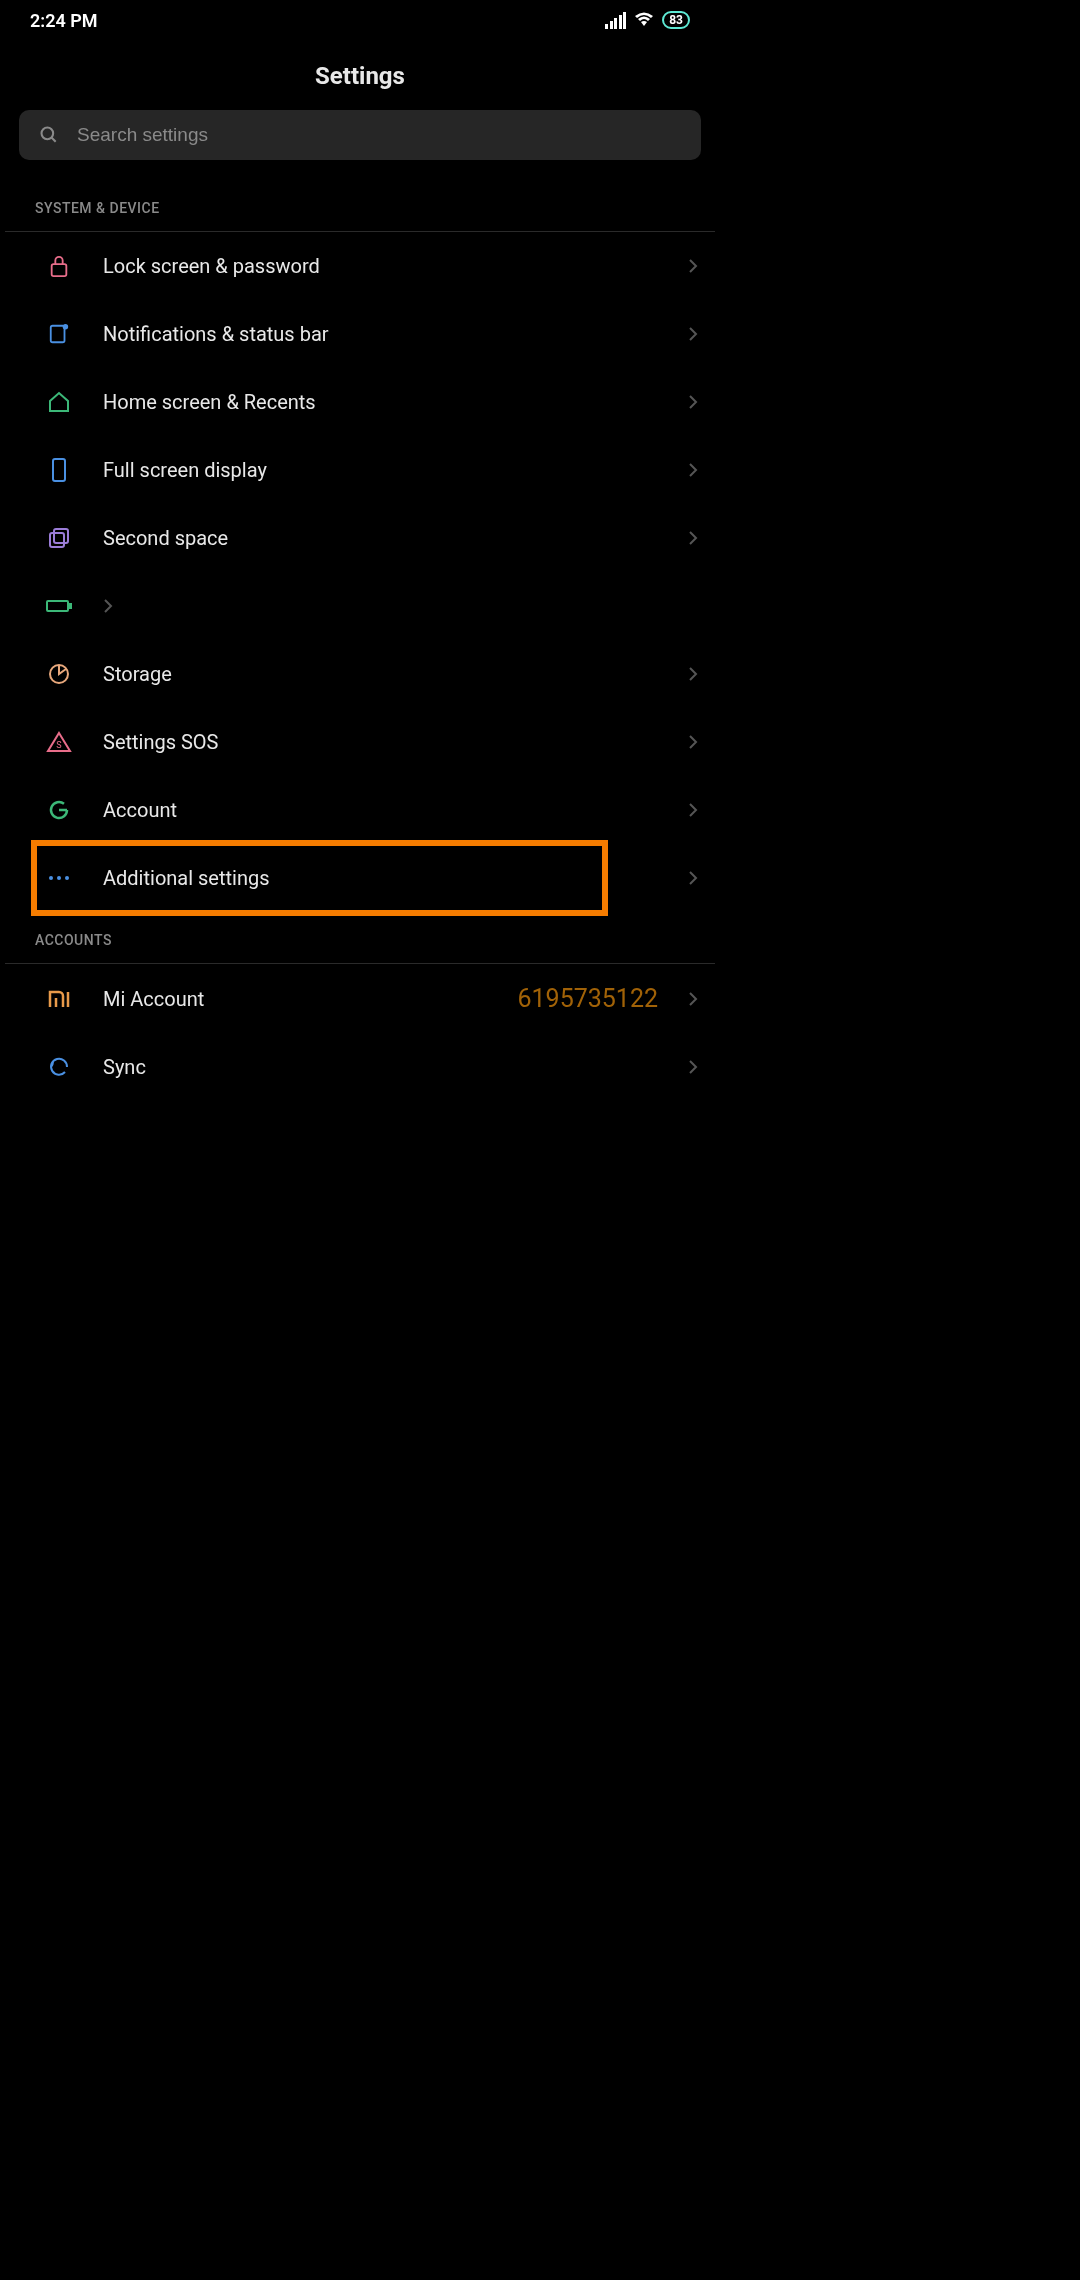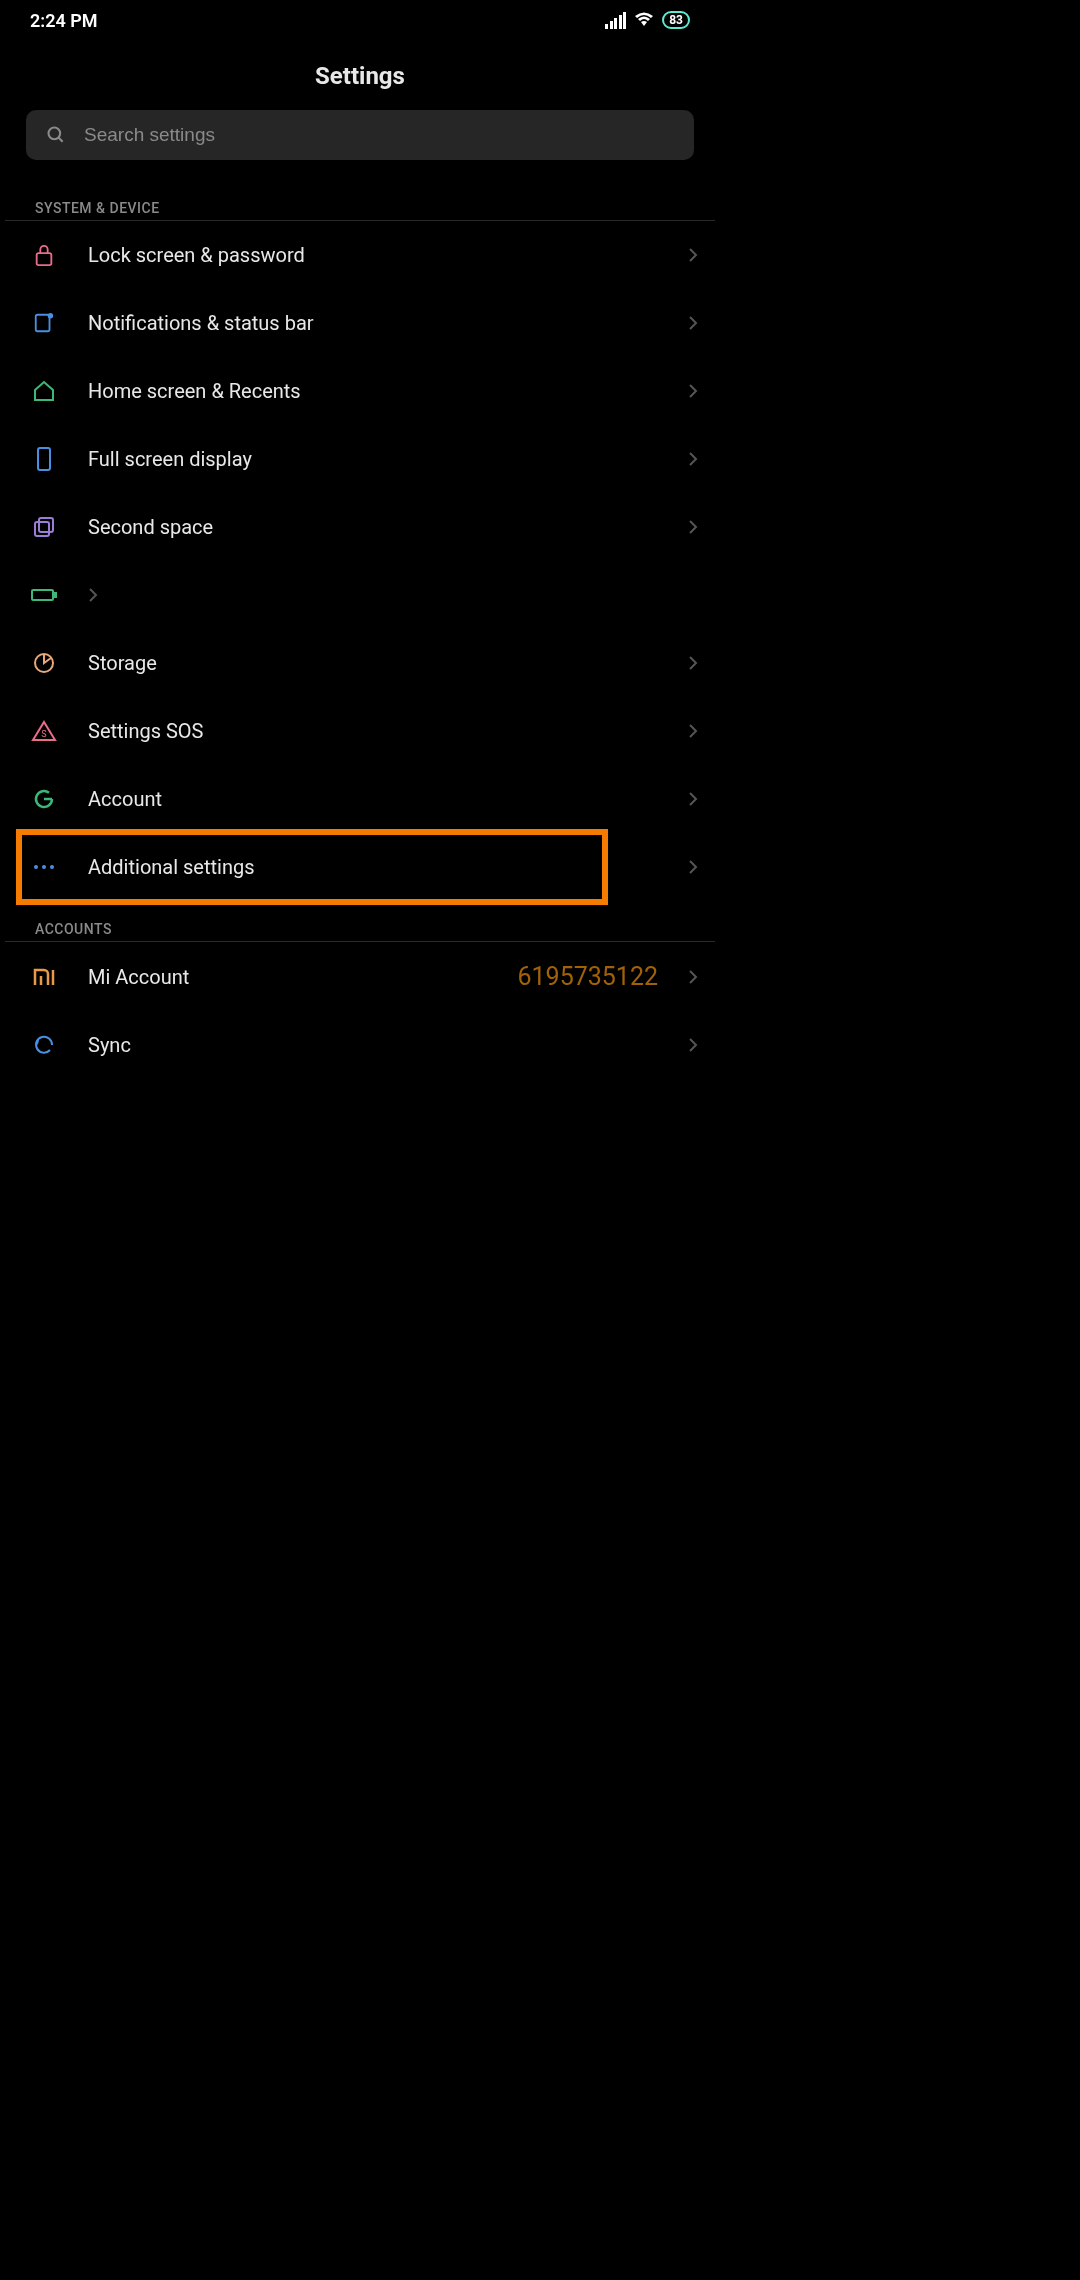--- a/index.html
+++ b/index.html
@@ -38,21 +38,21 @@
       font-weight: 700;
     }
     .page-title {
       text-align: center;
       font-size: 24px;
       font-weight: 700;
       color: #e8e8e8;
       padding: 22px 0 20px;
     }
     .search-container {
-      margin: 0 26px 20px;
+      margin: 0 19px 20px;
       background: #262626;
       border-radius: 10px;
       display: flex;
       align-items: center;
       padding: 14px 20px;
       gap: 18px;
     }
     .search-input {
       background: transparent;
       border: none;
@@ -60,30 +60,31 @@
       color: #fff;
       font-size: 19px;
       flex: 1;
     }
     .search-input::placeholder { color: #8a8a8a; }
     .section-header {
       color: #8a8a8a;
       font-size: 14px;
       font-weight: 500;
       letter-spacing: 0.5px;
-      padding: 20px 30px 4px;
+      padding: 20px 30px 15px;
       border-bottom: 1px solid #2a2a2a;
       margin: 0 5px;
     }
     .list-item {
       display: flex;
       align-items: center;
       padding: 20px 22px 20px 30px;
       gap: 30px;
       position: relative;
+      margin-left: 15px;
     }
     .list-icon {
       width: 28px;
       height: 28px;
       display: flex;
       align-items: center;
       justify-content: center;
       flex-shrink: 0;
     }
     .list-label {

